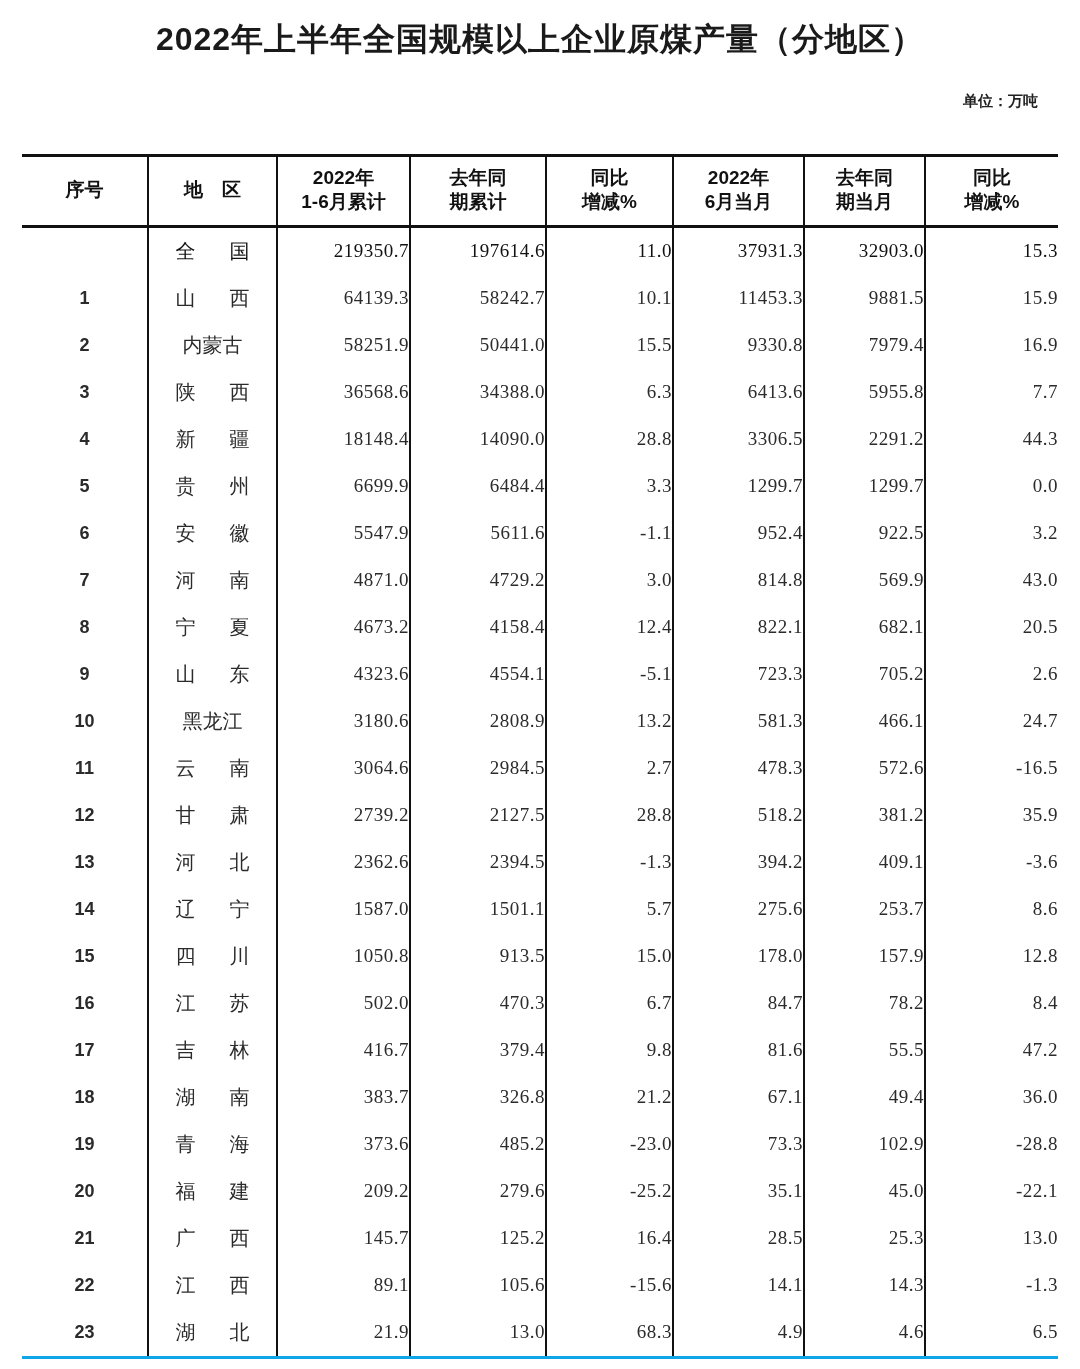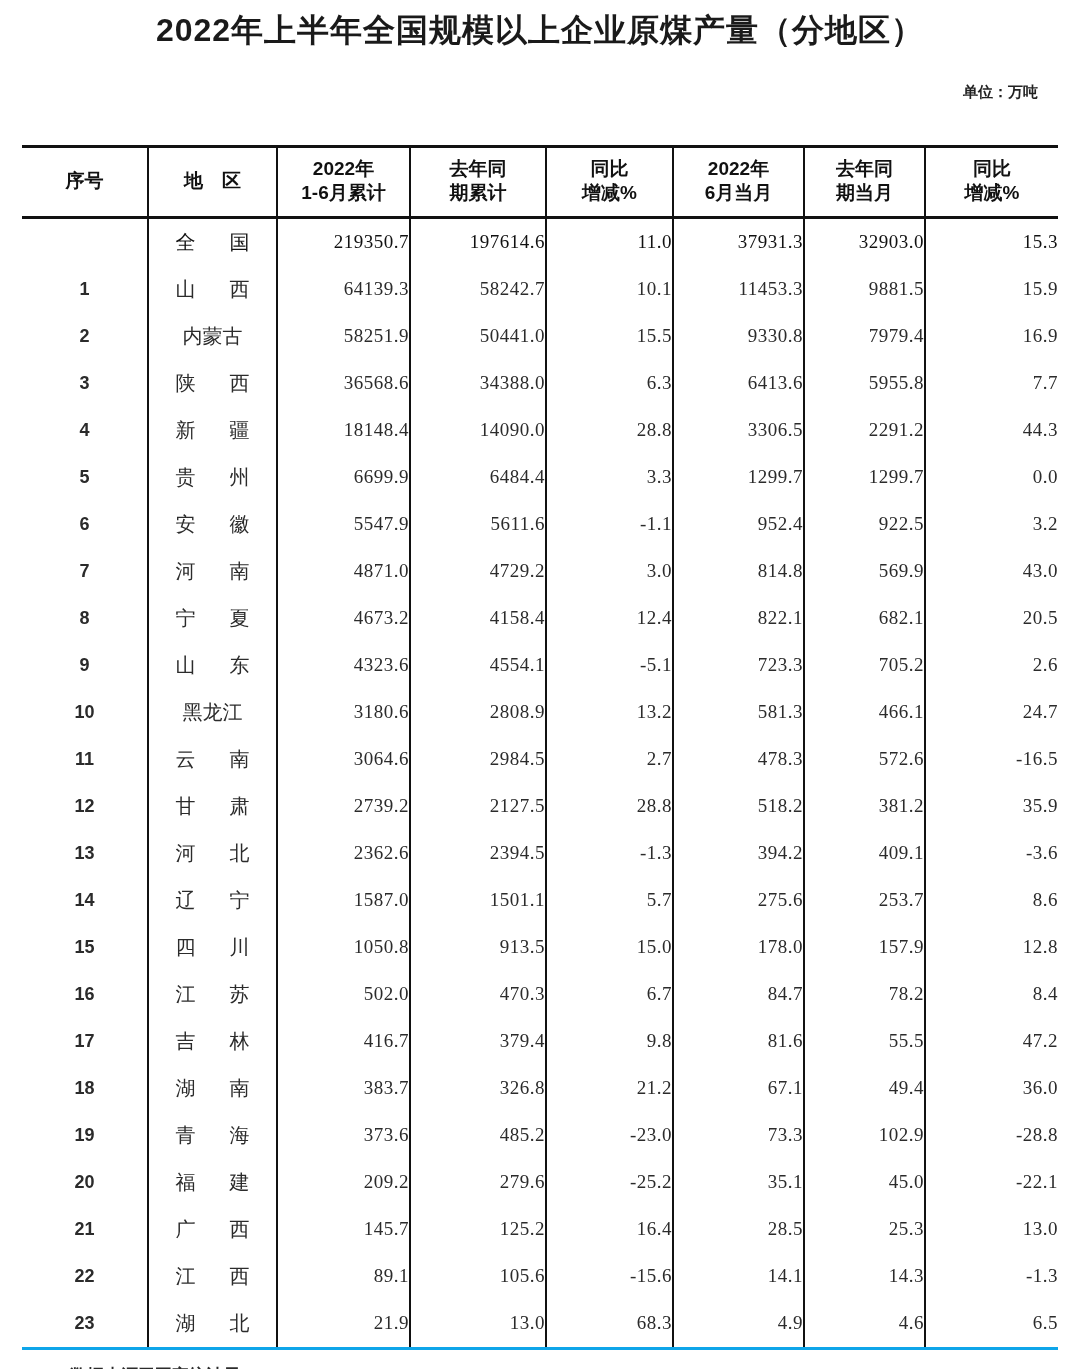--- a/index.html
+++ b/index.html
@@ -22,21 +22,21 @@
   }
 
   
   .title {
     text-align: center;
     font-family: "Liberation Sans", "DejaVu Sans", sans-serif;
     font-size: 32px;
     font-weight: bold;
     letter-spacing: 1px;
     color: #1a1a1a;
-    padding-top: 11px;
+    padding-top: 20px;
     line-height: 1.2;
   }
 
   
   .unit-row {
     text-align: right;
     padding-right: 42px;
     margin-top: 34px;
     font-family: Liberation Mono, monospace;
     font-size: 15px;

